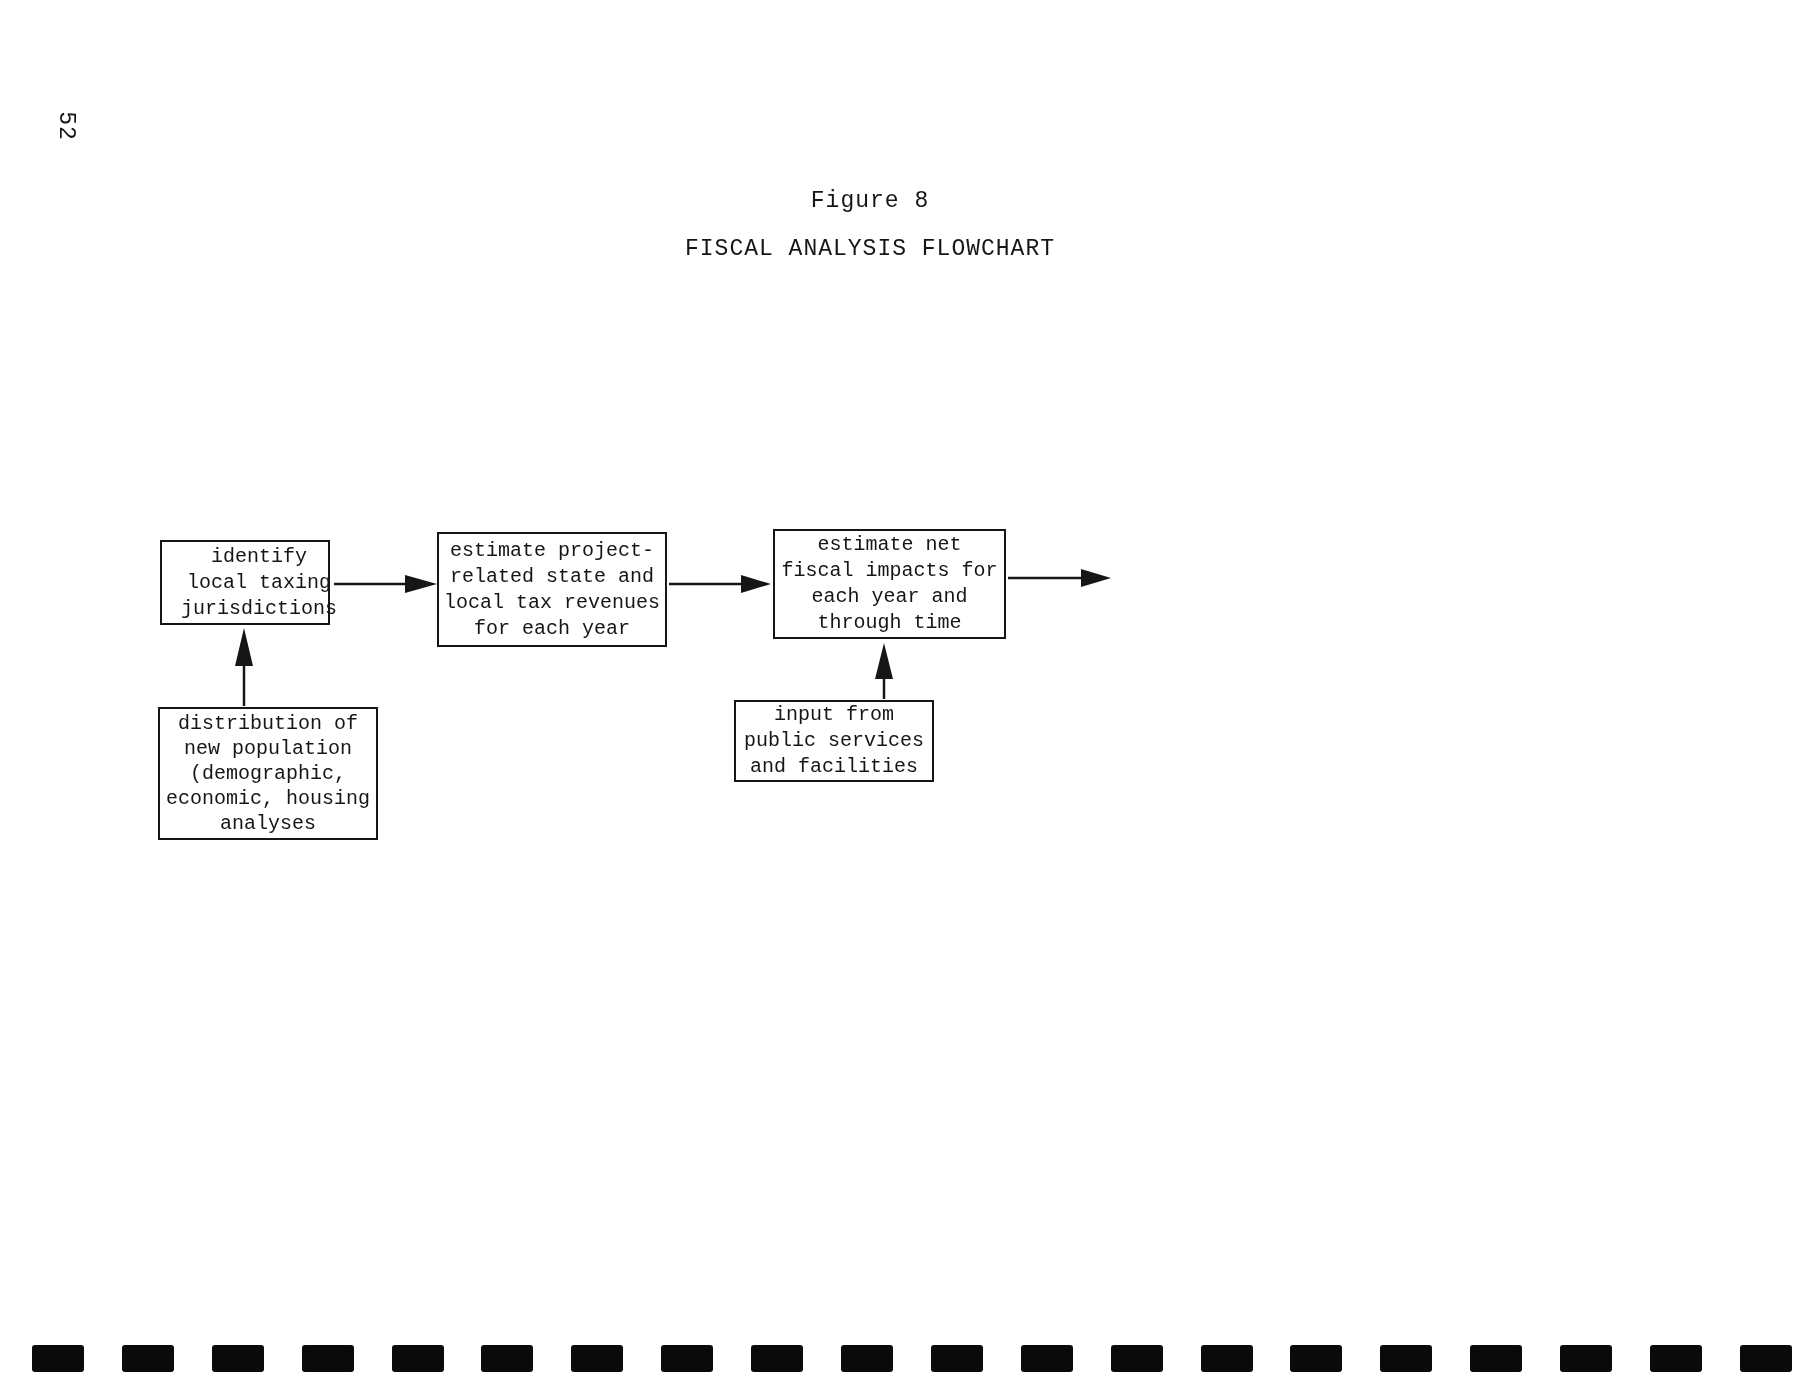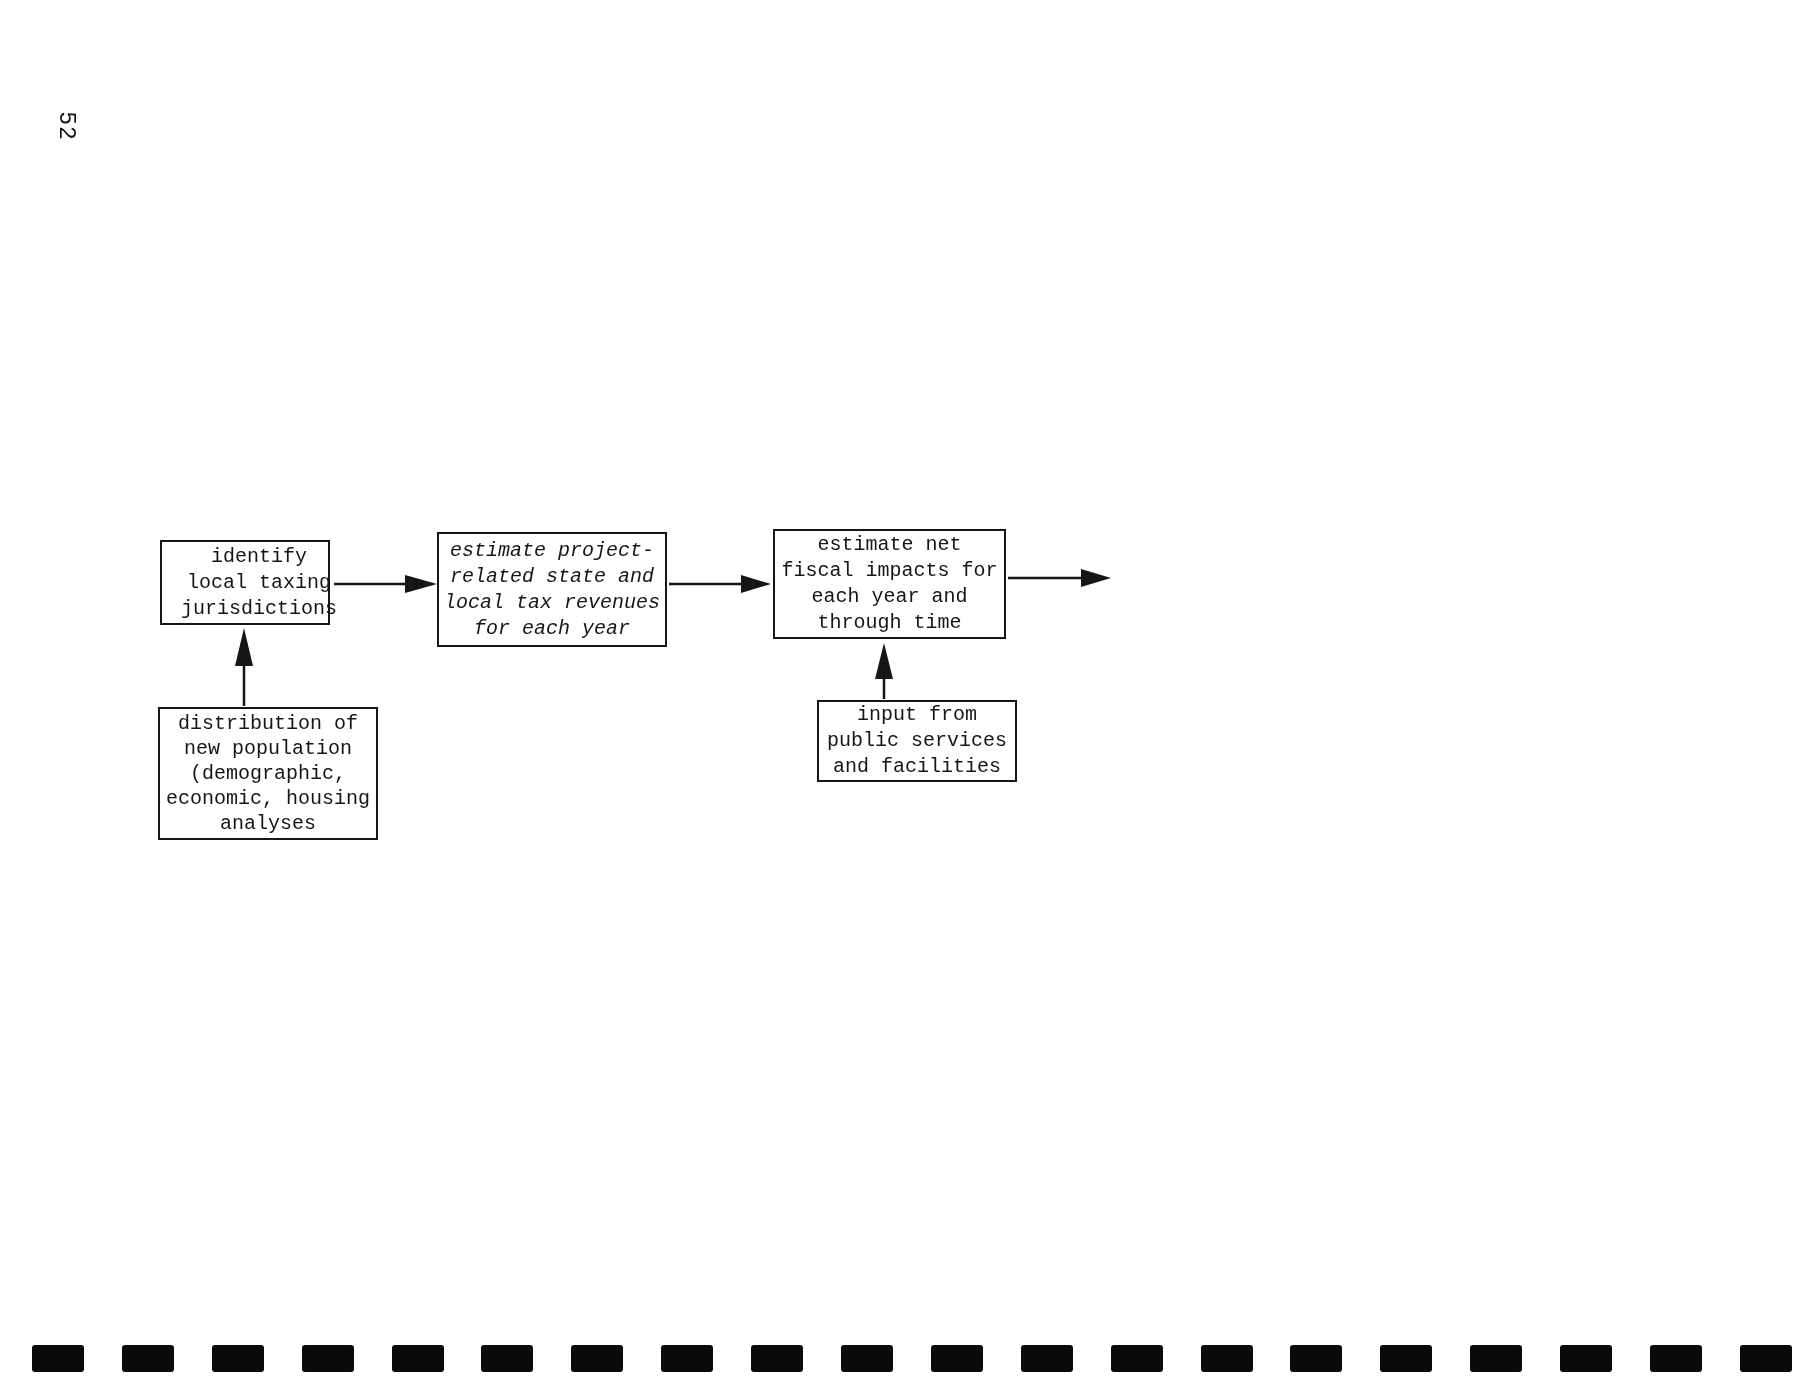--- a/index.html
+++ b/index.html
@@ -36,25 +36,25 @@
     position:absolute;
     border:2.5px solid var(--ink);
     background:var(--paper);
     display:flex; align-items:center; justify-content:center;
     text-align:center;
     font-size:20px; line-height:26px;
     white-space:pre-line;
     z-index:2;
   }
   #box-identify     { left:160px;  top:540px; width:170px; height:85px;padding-left:28px;  }
-  #box-revenues     { left:437px;  top:532px; width:230px; height:115px;font-style:italic; }
+  #box-revenues     { left:437px;  top:532px; width:230px; height:115px; }
   #box-impacts      { left:773px;  top:513px; width:233px; height:110px;margin-top:16px; }
   #box-mitigation   { left:1112px; top:531px; width:233px; height:86px;  }
   #box-distribution { left:158px;  top:707px; width:220px; height:133px; line-height:25px; }
-  #box-services     { left:817px;  top:700px; width:200px; height:82px;text-align:center;  }
+  #box-services     { left:734px;  top:700px; width:200px; height:82px;text-align:center;  }
 
   
   svg.arrows {
     position:absolute; left:0; top:0; width:1796px; height:1380px;
     z-index:1; pointer-events:none;
   }
   svg.arrows line    { stroke:var(--ink); stroke-width:2.5; }
   svg.arrows polygon { fill:var(--ink); }
 
   
@@ -64,20 +64,24 @@
   }
   .perf { width:52px; height:27px; background:#0a0a0a; border-radius:3px; }
 </style>
 </head>
 <body>
 
 <div class="page">
 
   <div class="page-number">52</div>
 
+  <div class="heading">
+    <div class="figure-label">Figure 8</div>
+    <div class="figure-title">FISCAL ANALYSIS FLOWCHART</div>
+  </div>
 
   <svg class="arrows" viewBox="0 0 1796 1380" xmlns="http://www.w3.org/2000/svg">
 
     <g>
       <line x1="334" y1="584" x2="407" y2="584"></line>
       <polygon points="437,584 405,575 405,593"></polygon>
     </g>
 
     <g>
       <line x1="669" y1="584" x2="743" y2="584"></line>

